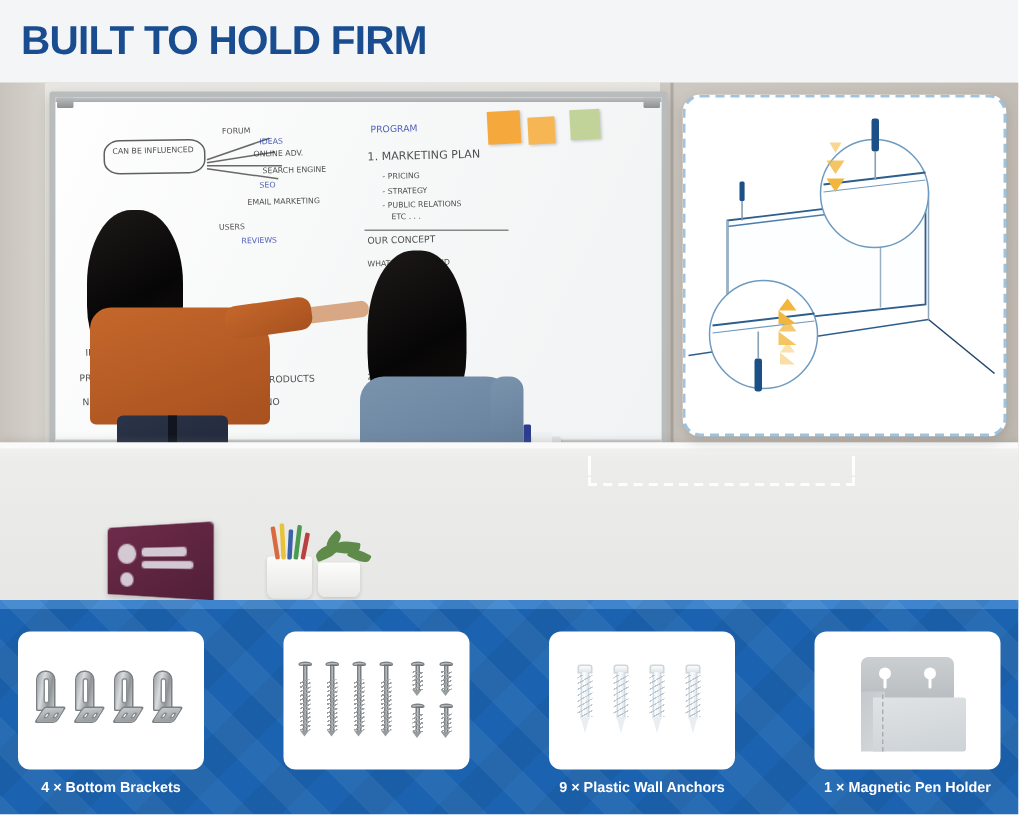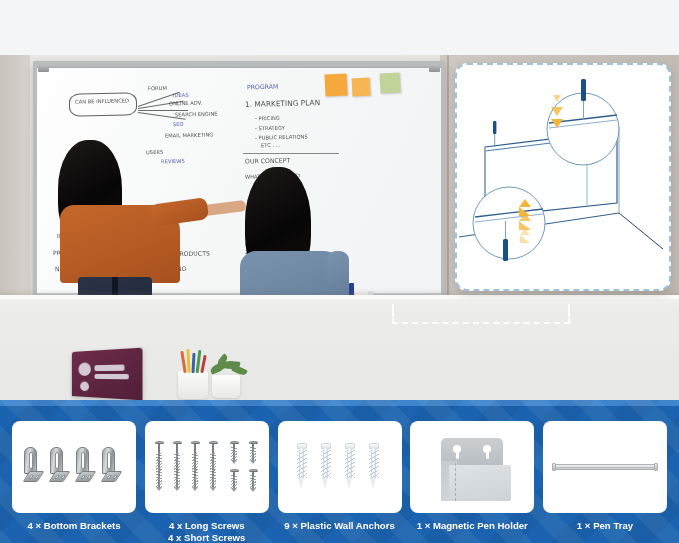--- a/index.html
+++ b/index.html
@@ -349,20 +349,21 @@
     background: linear-gradient(180deg,#e7e9ea,#b6babc);
     border: .6px solid #a9adb0; border-radius: 1px;
   }
   .tray-cap-l { left: 9px; }
   .tray-cap-r { left: 111px; }
 </style>
 </head>
 <body>
 
 <div id="header">
+  <div id="header-title">BUILT TO HOLD FIRM</div>
 </div>
 
 <div id="photo">
 
   <div class="wall-left"></div>
   <div class="wall-main"></div>
   <div class="wall-right"></div>
   <div class="wall-seam"></div>
 
   <div id="whiteboard">
@@ -604,24 +605,20 @@
           <div class="scr-thread" style="top:6px;height:13px;"></div>
           <div class="scr-tip" style="left:1.4px;top:19px;"></div>
         </div>
         <div class="scr" style="left:104px;top:48px;">
           <div class="scr-head"></div>
             <div class="scr-shaft" style="height:17px;"></div>
           <div class="scr-thread" style="top:6px;height:13px;"></div>
           <div class="scr-tip" style="left:1.4px;top:19px;"></div>
         </div>
       </div>
-      <div class="acc-label">
-        <div>4 x Long Screws</div>
-        <div>4 x Short Screws</div>
-      </div>
     </div>
 
     <div class="acc">
       <div class="acc-box">
         <div class="anc" style="left:18px;">
           <div class="anc-collar"></div>
             <div class="anc-body"></div>
             <div class="anc-ribs"></div>
             <div class="anc-tip"></div>
         </div>
@@ -659,23 +656,15 @@
               <div class="kh-s"></div>
           </div>
         </div>
         <div class="ph-side"></div>
         <div class="ph-front"></div>
         <div class="ph-dash"></div>
       </div>
       <div class="acc-label">1 × Magnetic Pen Holder</div>
     </div>
 
-    <div class="acc">
-      <div class="acc-box">
-        <div class="tray-bar"></div>
-        <div class="tray-cap-l"></div>
-        <div class="tray-cap-r"></div>
-      </div>
-      <div class="acc-label">1 × Pen Tray</div>
-    </div>
 
   </div>
 </div>
 
 </body></html>

